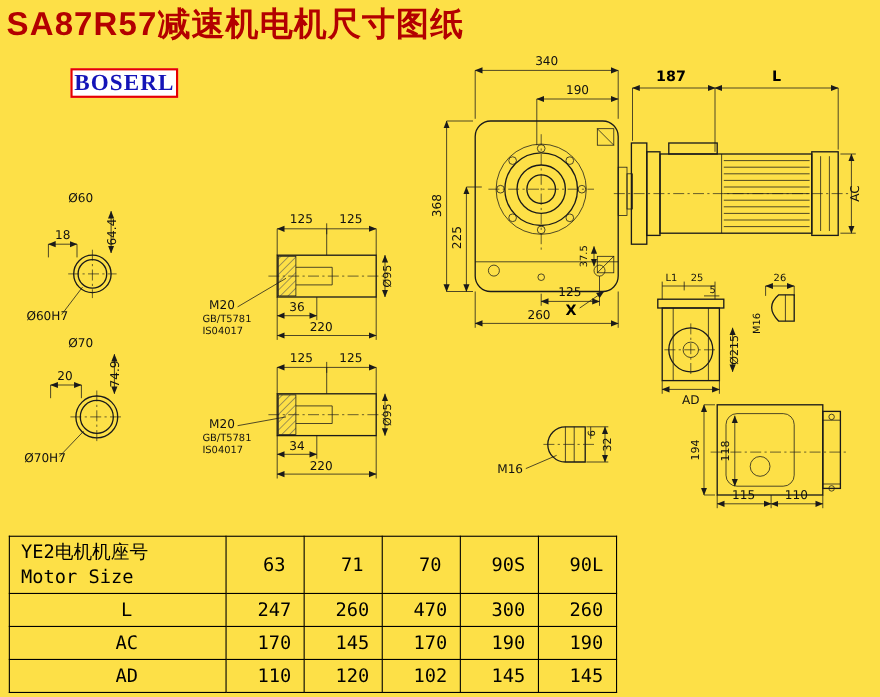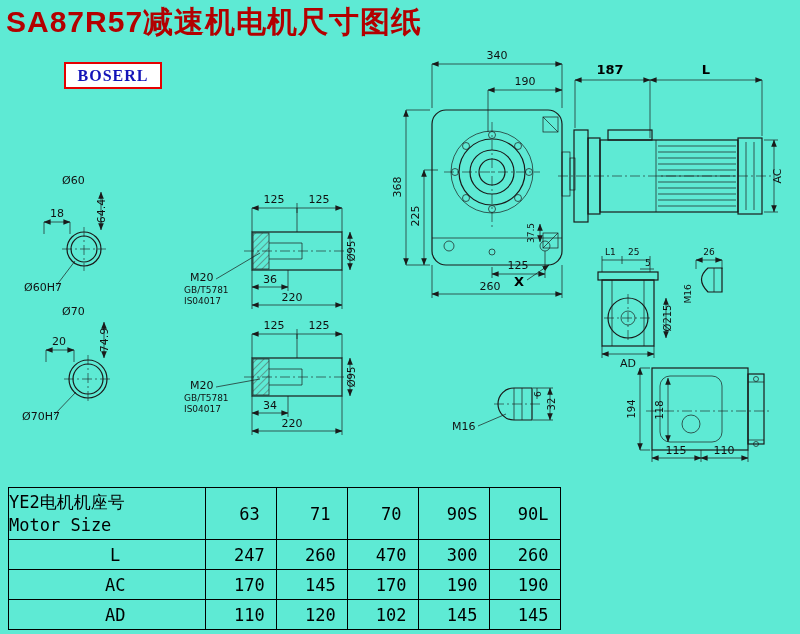--- a/index.html
+++ b/index.html
@@ -1,39 +1,39 @@
 <!DOCTYPE html>
 <html style="--line: #1a1a1a; --title: #b30000; --logo-border: #e60000; --logo-text: #1414b8;"><head>
 <meta charset="utf-8">
 <style>
   :root{
     --line:#1a1a1a; --title:#b30000; --logo-border:#e60000; --logo-text:#1414b8;
   }
   *{margin:0;padding:0;box-sizing:border-box;}
   body{width:800px;height:634px;background:#fff;font-family:"Liberation Sans",sans-serif;}
-  .page{position:relative;width:800px;height:634px;background:#5eead4;overflow:hidden;}
+  .page{position:relative;width:800px;height:634px;background:#fde047;overflow:hidden;}
   .title{position:absolute;left:6px;top:2px;font-size:30px;font-weight:bold;color:var(--title,#b30000);
          letter-spacing:1px;white-space:nowrap;font-family:"Liberation Sans",sans-serif;}
   .logo{position:absolute;left:64px;top:62px;width:98px;height:27px;border:2px solid var(--logo-border,#e60000);
         display:flex;align-items:center;justify-content:center;background:#fff;}
-  .logo span{font-family:"Liberation Serif",serif;font-weight:bold;font-size:16px;color:var(--logo-text,#1414b8);letter-spacing:1px;}
+  .logo span{font-family:"Liberation Serif",serif;font-weight:bold;font-size:21px;color:var(--logo-text,#1414b8);letter-spacing:1px;}
   svg.drawing{position:absolute;left:0;top:0;}
   .ln{stroke:var(--line,#1a1a1a);fill:none;stroke-width:1.2;}
   .th{stroke:var(--line,#1a1a1a);fill:none;stroke-width:0.7;}
   .cl{stroke:var(--line,#1a1a1a);fill:none;stroke-width:0.6;stroke-dasharray:10 3 2 3;}
   .dt{font:11px "DejaVu Sans",sans-serif;fill:#111;}
   .dts{font:9px "DejaVu Sans",sans-serif;fill:#111;}
   .dtm{font:10px "DejaVu Sans",sans-serif;fill:#111;}
   .dtb{font:bold 13px "DejaVu Sans",sans-serif;fill:#000;}
   .hatch{fill:url(#hatch);stroke:var(--line,#1a1a1a);stroke-width:0.7;}
   .dim-table{position:absolute;left:8px;top:487px;width:553px;border-collapse:collapse;
              font-family:"DejaVu Sans Mono","DejaVu Sans",monospace;}
   .dim-table td{border:1px solid #000;text-align:center;font-size:17px;height:30px;color:#000;padding-left:16px;}
   .dim-table tr.hdr td{height:52px;}
-  .dim-table td.head-label{text-align:left;padding-left:0;font-size:17px;line-height:1.3;}
+  .dim-table td.head-label{text-align:left;padding-left:10px;font-size:17px;line-height:1.3;}
 </style>
 </head>
 <body>
 
 <div class="page">
 
   <div class="title">SA87R57减速机电机尺寸图纸</div>
 
   <div class="logo">
     <span>BOSERL</span>

